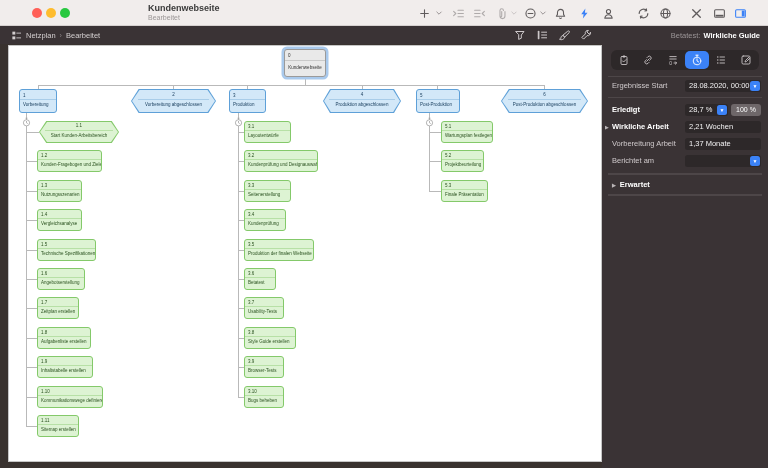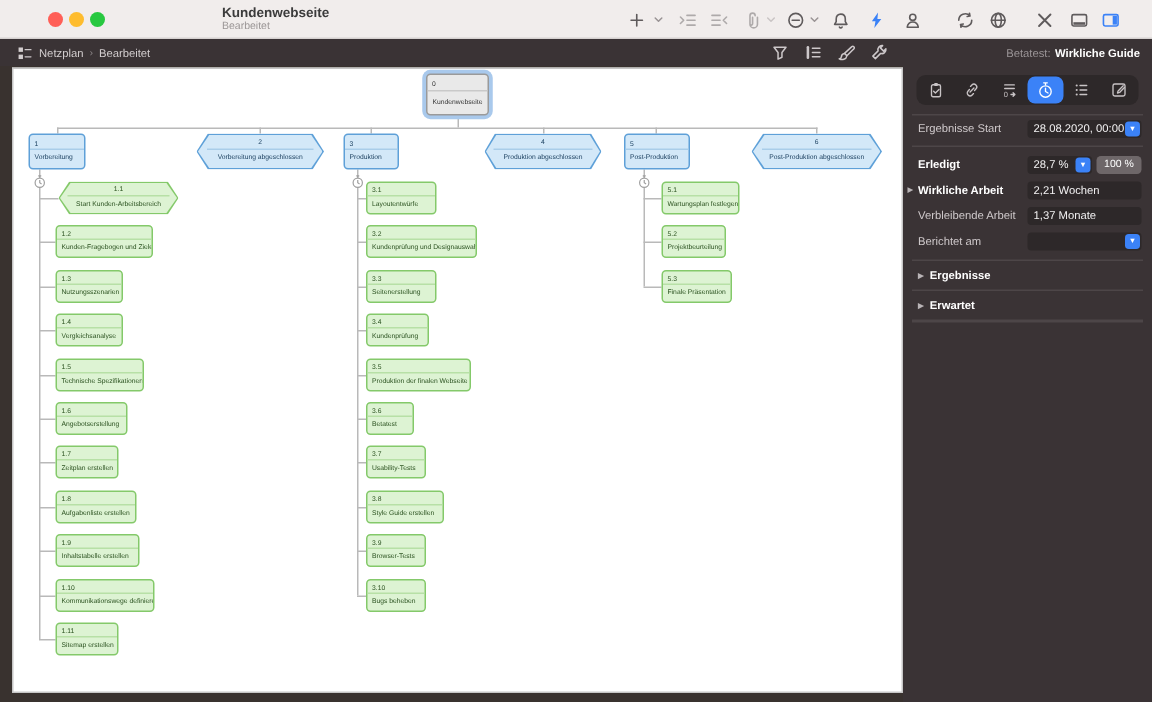--- a/index.html
+++ b/index.html
@@ -489,38 +489,34 @@
     <span class="btn100">100 %</span>
   </div>
   <div class="frow">
     <span class="disc">▶</span>
     <span class="flabel bold">Wirkliche Arbeit</span>
     <span class="ffield plain">
         <span>2,21 Wochen</span>
       </span>
   </div>
   <div class="frow">
-    <span class="flabel">Verbleibende Arbeit</span>
+    <span class="flabel">Vorbereitung Arbeit</span>
     <span class="ffield plain">
         <span>1,37 Monate</span>
       </span>
   </div>
   <div class="frow">
     <span class="flabel">Berichtet am</span>
     <span class="ffield">
         <span></span>
         <span class="dd">▼</span>
       </span>
   </div>
   <div class="sdiv" style="margin-top:4px"></div>
 
-  <div class="srow">
-    <span class="disc">▶</span>
-    <span>Ergebnisse</span>
-  </div>
   <div class="sdiv"></div>
   <div class="srow">
     <span class="disc">▶</span>
     <span>Erwartet</span>
   </div>
   <div class="sdiv"></div>
   <div class="sdiv"></div>
 </div>
 
 </body></html>

